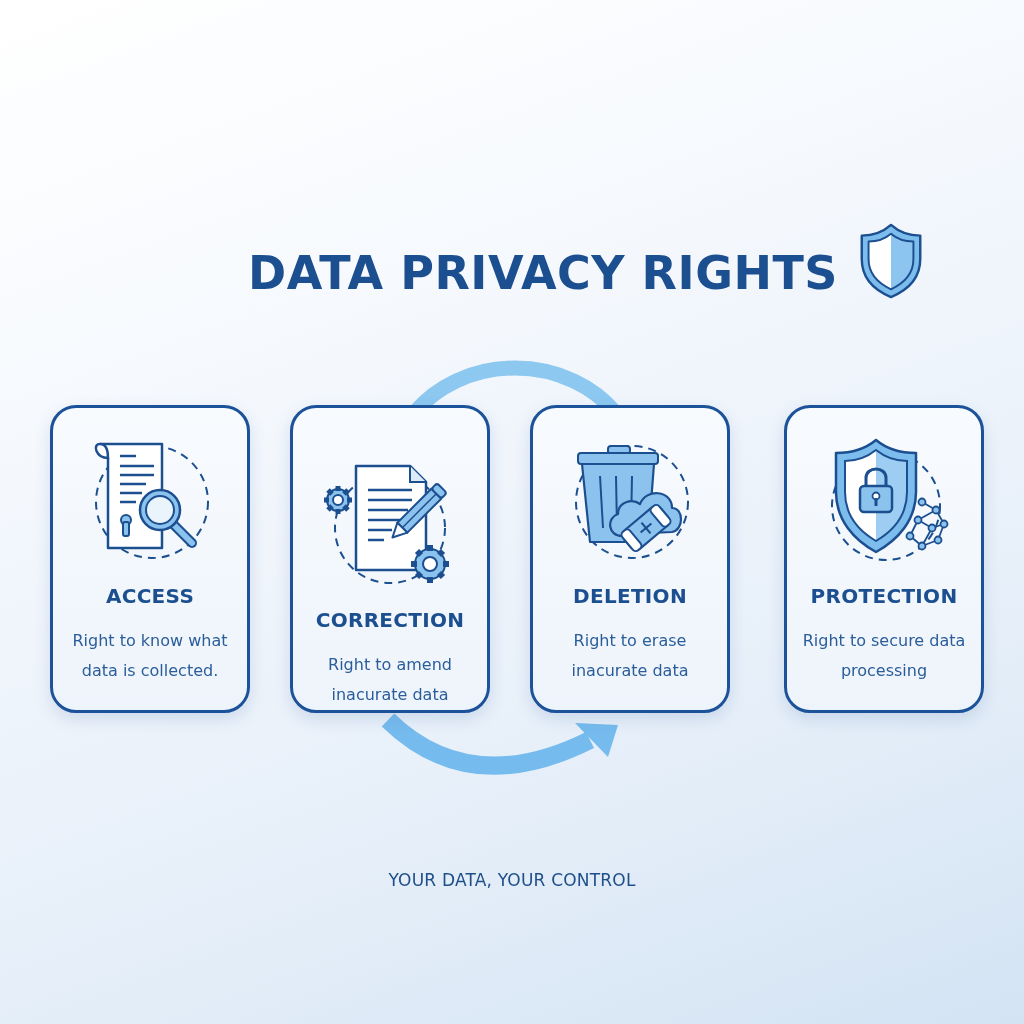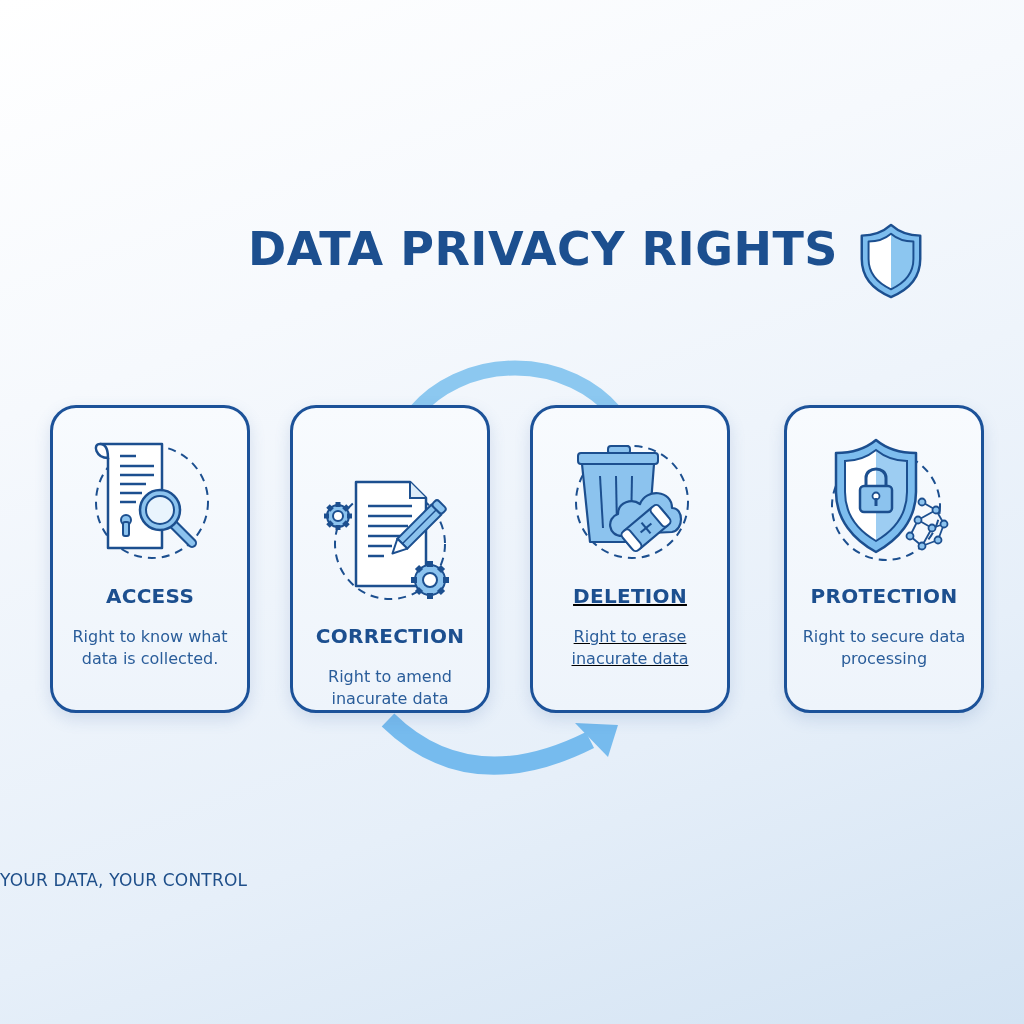--- a/index.html
+++ b/index.html
@@ -14,21 +14,21 @@
       background: linear-gradient(160deg, #ffffff 0%, #f6f9fd 30%, #e6eff9 70%, #d3e3f3 100%);
       font-family: "Liberation Sans", "DejaVu Sans", sans-serif;
     }
     .title-row {
       position: absolute;
       top: 222px;
       left: 0;
       width: 1024px;
       display: flex;
       justify-content: center;
-      align-items: flex-start;
+      align-items: flex-end;
       gap: 18px;
     }
     .title {
       font-family: "DejaVu Sans", sans-serif;
       font-weight: bold;
       font-size: 46px;
       color: #1c4f8f;
       letter-spacing: 0.5px;
       margin-left: 150px;
     }
@@ -67,31 +67,32 @@
       font-family: "DejaVu Sans", sans-serif;
       font-weight: bold;
       font-size: 20px;
       color: #1c4f8f;
       margin-top: 18px;
       letter-spacing: 0.3px;
     }
     .card-desc {
       font-family: "DejaVu Sans", sans-serif;
       font-size: 16px;
-      line-height: 22px;
+      line-height: 30px;
       color: #2a5d9a;
       text-align: center;
       margin-top: 18px;
       width: 180px;
     }
     .footer {
       position: absolute;
       top: 870px;
       left: 0;
       width: 1024px;
+      text-align: center;
       font-family: "DejaVu Sans", sans-serif;
       font-size: 17px;
       color: #1f4f8a;
       letter-spacing: 0.2px;
     }
   </style>
 </head>
 <body>
 
 <svg class="cycle-arrow" viewBox="0 0 1024 1024">
@@ -179,21 +180,21 @@
         <line x1="13" y1="-13" x2="9" y2="-9"></line>
           <line x1="-13" y1="13" x2="-9" y2="9"></line>
       </g>
       <circle r="7" fill="#ffffff" stroke="#1c4f8f" stroke-width="2"></circle>
     </g>
   </svg>
   <div class="card-title">CORRECTION</div>
   <div class="card-desc">Right to amend inacurate data</div>
 </div>
 
-<div class="card" style="left:530px;text-decoration:underline;">
+<div class="card" style="left:530px;">
   <svg class="card-icon" viewBox="0 0 140 130">
     <circle cx="72" cy="66" r="56" fill="none" stroke="#1c4f8f" stroke-width="2" stroke-dasharray="8 6"></circle>
 
     <rect x="48" y="10" width="22" height="8" rx="3" fill="#8cc3ee" stroke="#1c4f8f" stroke-width="2"></rect>
     <rect x="18" y="17" width="80" height="11" rx="3" fill="#8cc3ee" stroke="#1c4f8f" stroke-width="2"></rect>
     <path d="M22 28 L94 28 L88 106 L30 106 Z" fill="#8cc3ee" stroke="#1c4f8f" stroke-width="2.2" stroke-linejoin="round"></path>
     <line x1="40" y1="40" x2="43" y2="92" stroke="#1c4f8f" stroke-width="2"></line>
     <line x1="56" y1="40" x2="57" y2="92" stroke="#1c4f8f" stroke-width="2"></line>
     <line x1="72" y1="40" x2="71" y2="92" stroke="#1c4f8f" stroke-width="2"></line>
 

